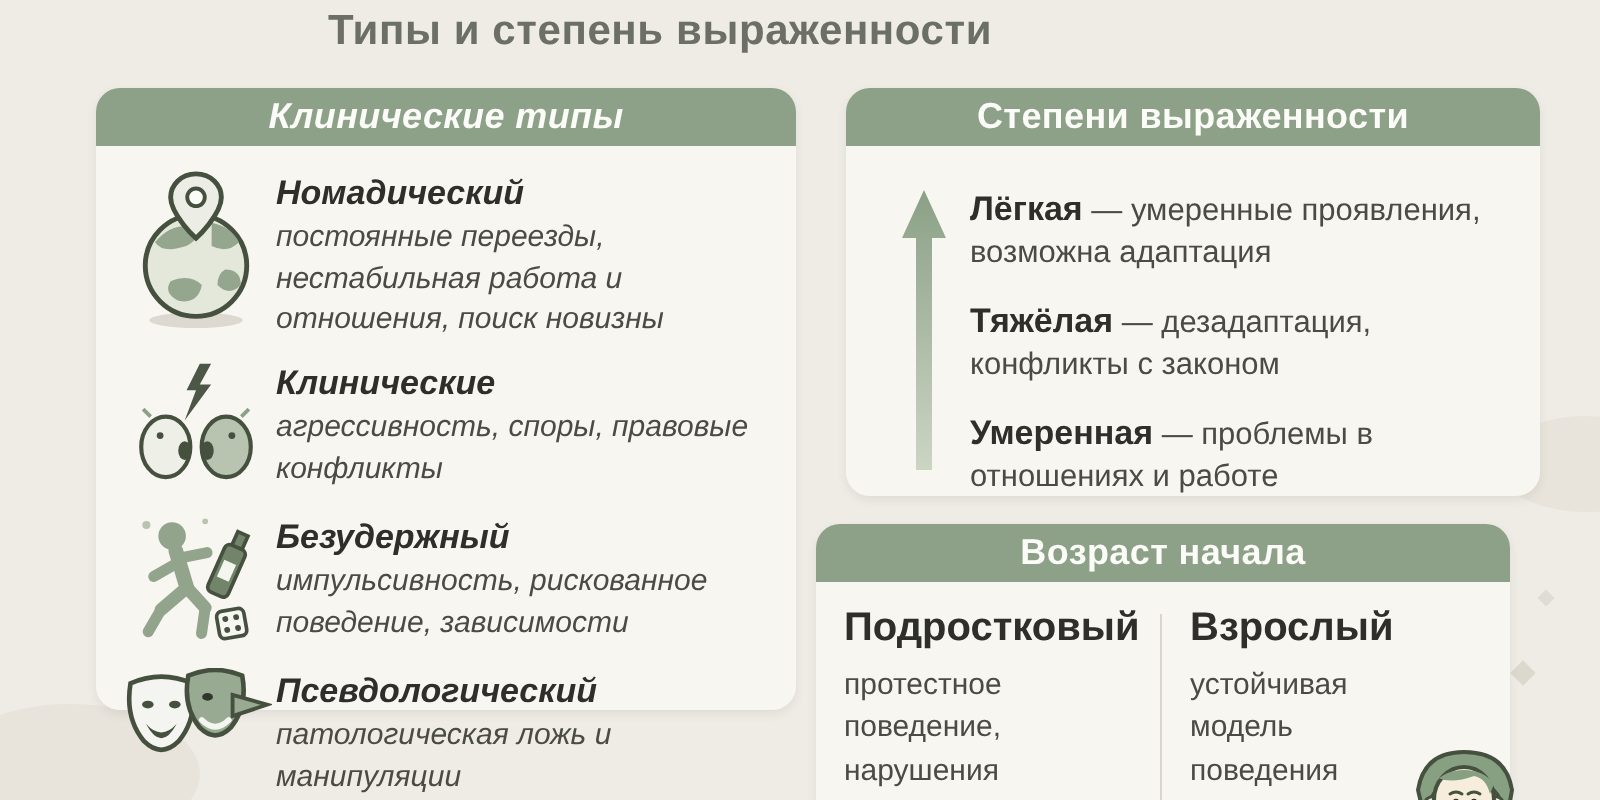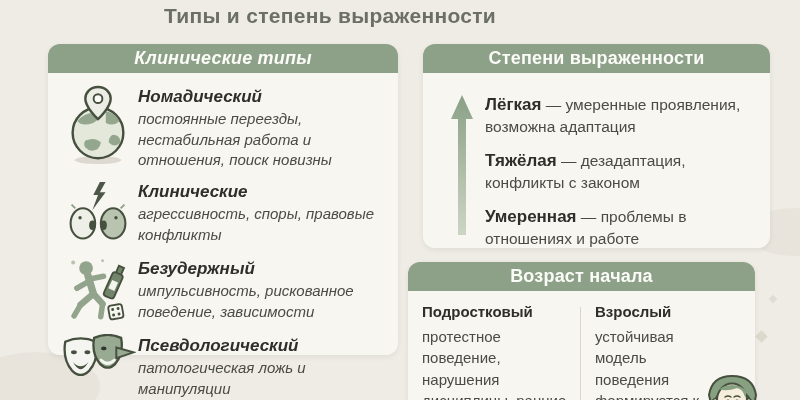--- a/index.html
+++ b/index.html
@@ -48,21 +48,21 @@
   .sev-level{margin-bottom:12px;max-width:266px;font-size:15.5px;line-height:1.35;}
   .sev-name{font-weight:bold;color:#2e2e2a;font-size:17px;}
 
   
   .panel-age{left:408px;top:262px;width:347px;}
   .panel-age .panel-body{height:150px;padding:12px 0 0 14px;display:flex;position:relative;}
   .age-col{box-sizing:border-box;}
   .age-col-left{width:158px;}
   .age-col-right{width:140px;padding-left:14px;}
   .age-divider{width:1px;background:#d9d5cc;margin:4px 0 0 0;height:140px;}
-  .age-name{font-size:15px;font-weight:bold;color:#2e2e2a;margin-bottom:6px;}
+  .age-name{font-size:20px;font-weight:bold;color:#2e2e2a;margin-bottom:6px;}
   .age-desc{font-size:15px;line-height:1.42;color:#4b4b45;}
   .man-wrap{position:absolute;left:276px;top:82px;}
 </style>
 </head>
 <body>
 
 <div class="deco cloud1"></div>
 <div class="deco cloud2"></div>
 <div class="deco cloud3"></div>
 <div class="deco diamond d1"></div>

